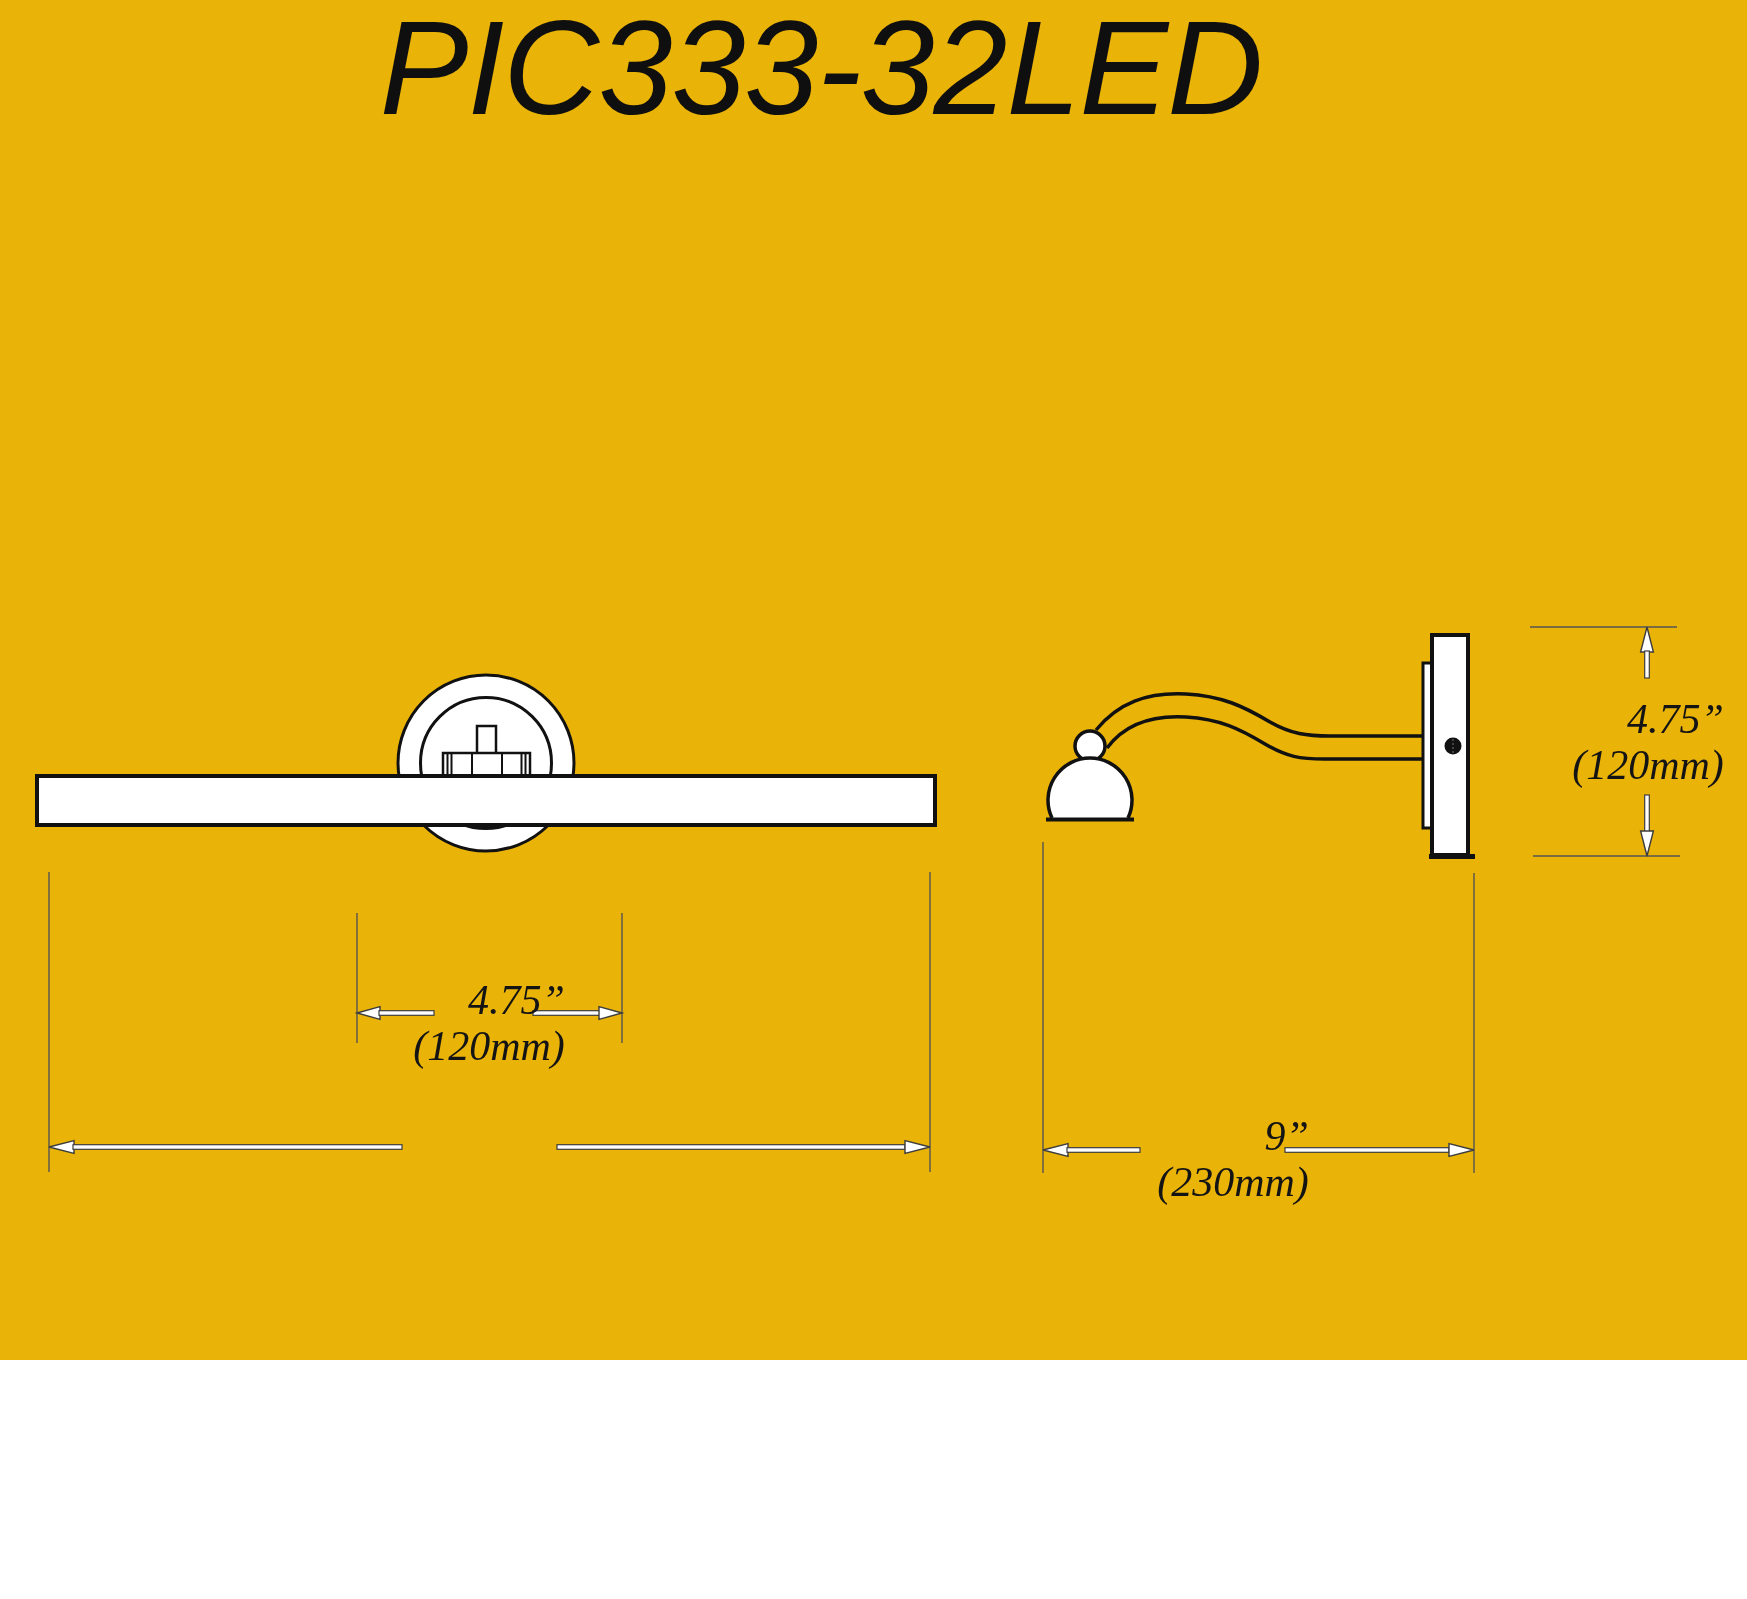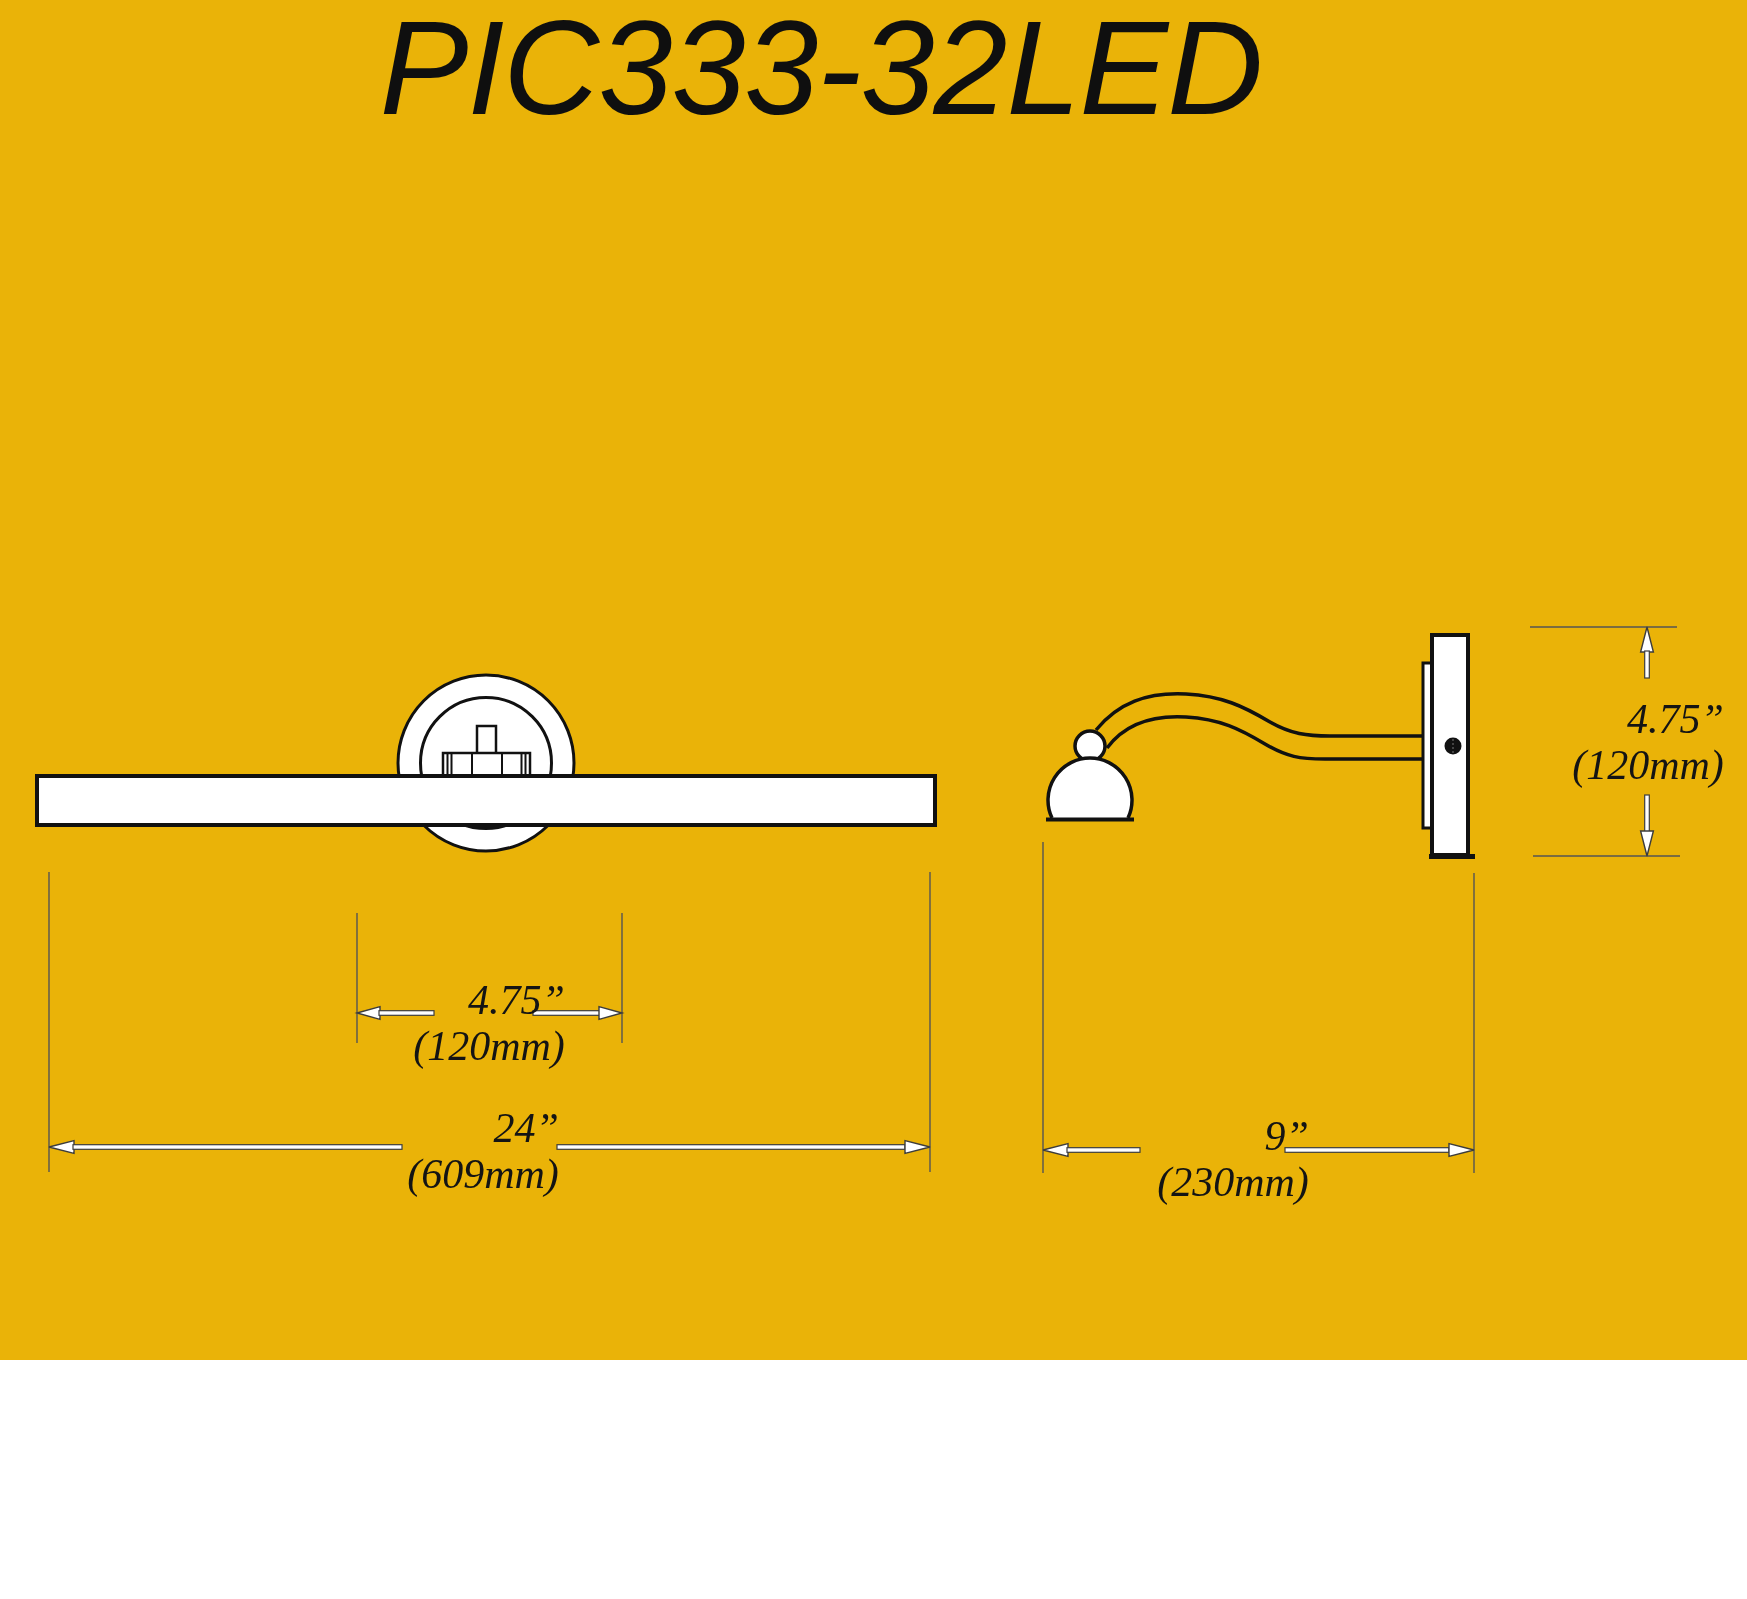--- a/index.html
+++ b/index.html
@@ -114,24 +114,20 @@
     </g>
   </svg>
 
   <div class="title">PIC333-32LED</div>
 
   <div class="dim-label" style="left:489px;top:977px;">
     <div>4.75”</div>
     <div>(120mm)</div>
   </div>
 
-  <div class="dim-label" style="left:483px;top:1105px;">
-    <div>24”</div>
-    <div>(609mm)</div>
-  </div>
 
   <div class="dim-label" style="left:1648px;top:696px;">
     <div>4.75”</div>
     <div>(120mm)</div>
   </div>
 
   <div class="dim-label" style="left:1233px;top:1113px;">
     <div>9”</div>
     <div>(230mm)</div>
   </div>

